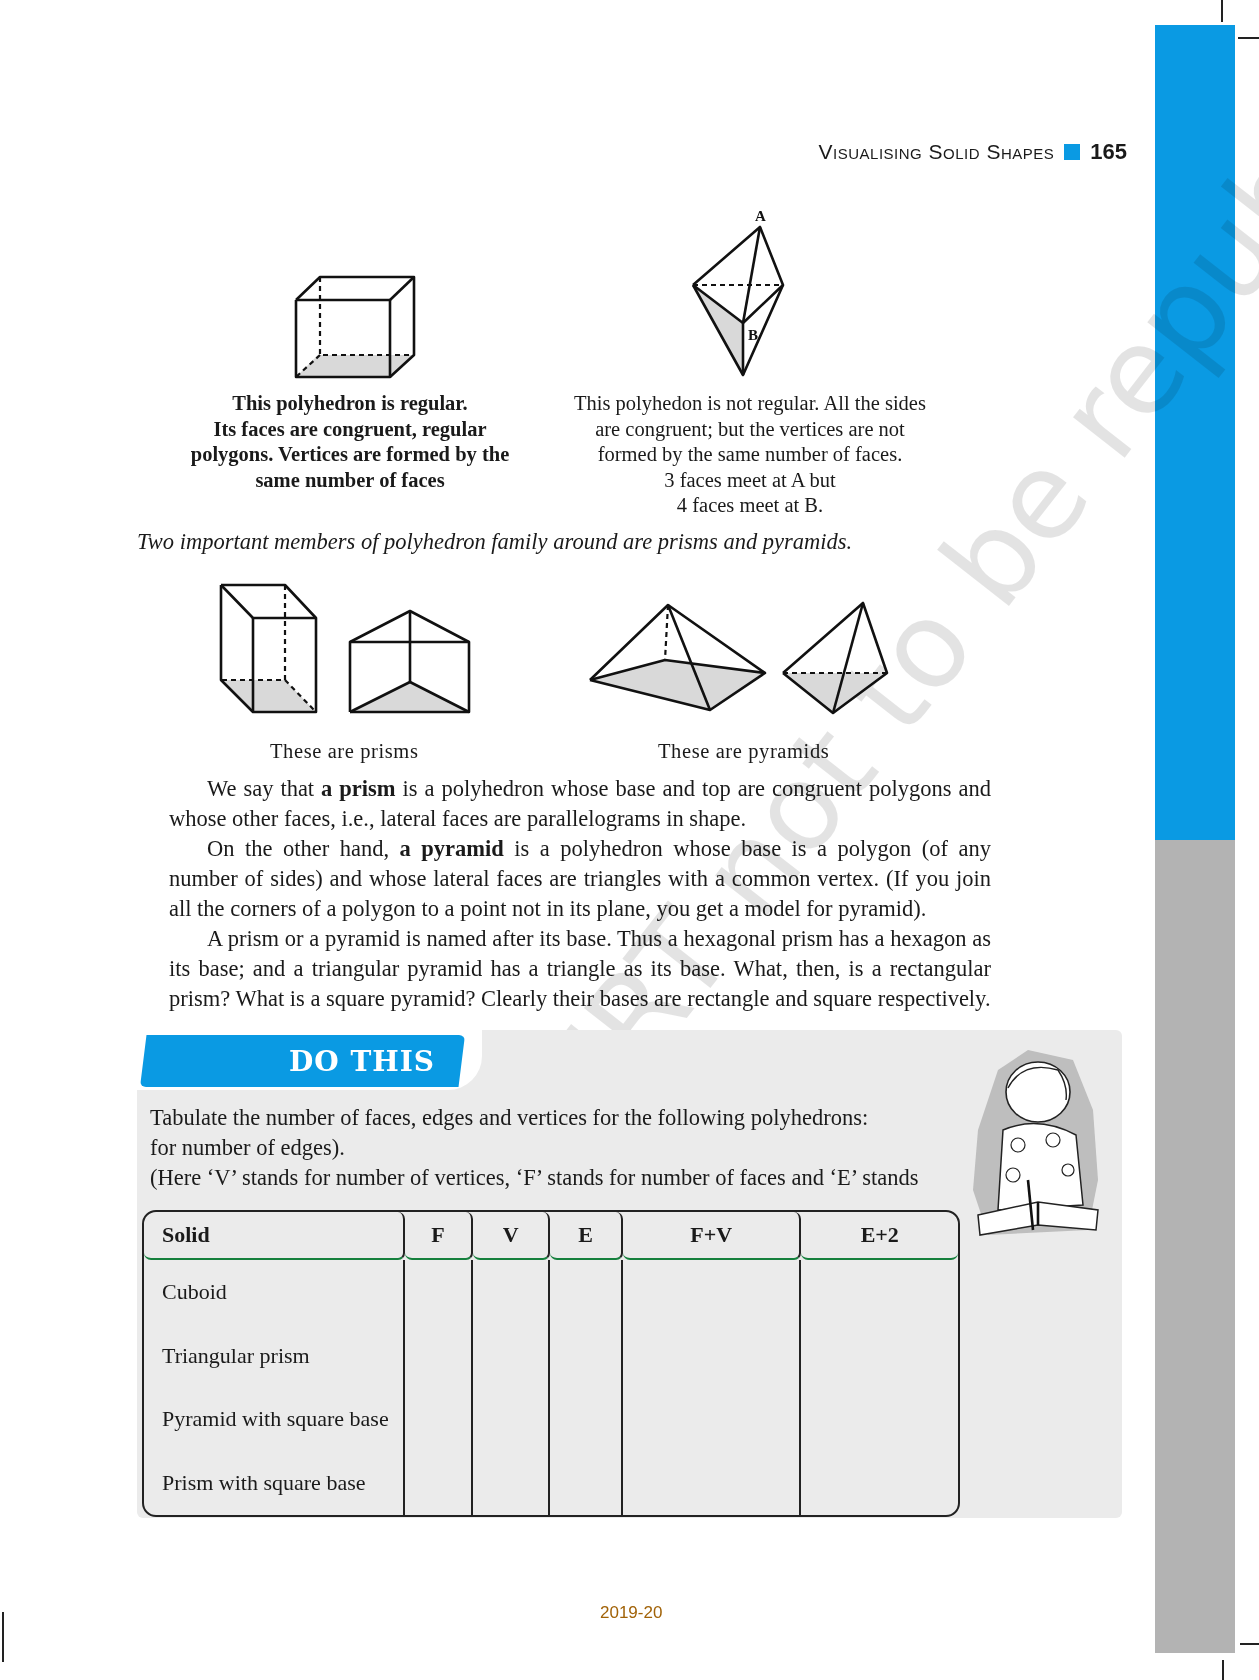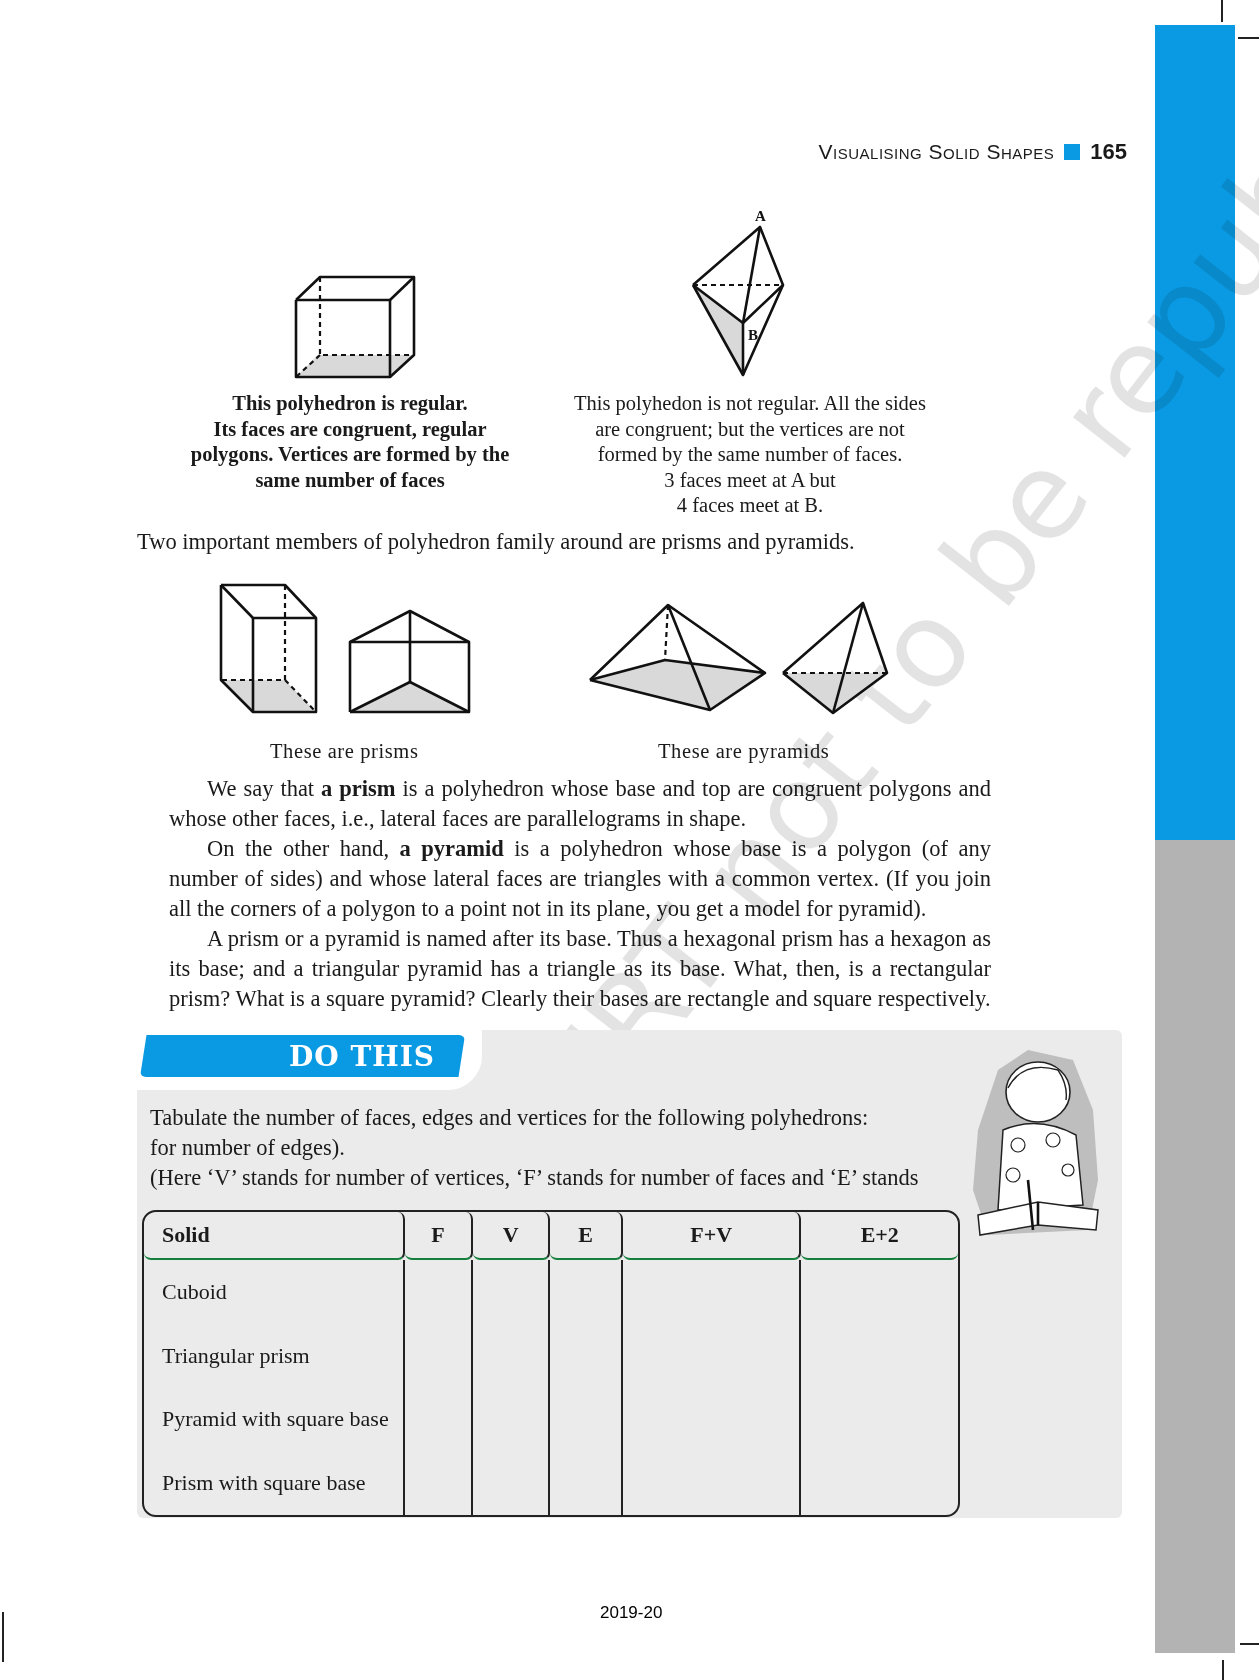--- a/index.html
+++ b/index.html
@@ -9,39 +9,39 @@
   .crop { background:#222; }
   .side-blue { left:1155px; top:25px; width:80px; height:815px; background:#0a9ae3; }
   .side-gray { left:1155px; top:840px; width:80px; height:813px; background:#b3b3b3; }
   .header { right:132px; top:139px; font-family:"Liberation Sans", "DejaVu Sans", sans-serif; font-size:20px; color:#1a1a1a; display:flex; align-items:center; gap:10px; white-space:nowrap; }
   .header .title { font-variant:small-caps; letter-spacing:0.5px; font-size:21px; }
   .header .sq { width:16px; height:16px; background:#0a9ae3; display:inline-block; }
   .header .num { font-weight:bold; font-size:22px; }
   .caption { font-size:20.5px; line-height:25.5px; text-align:center; }
   .body-text { font-size:22.5px; line-height:30px; text-align:justify; }
   .body-text p { margin:0; text-indent:38px; }
-  .body-text p.noindent { text-indent:0; }
+  .body-text p.noindent { text-indent:0;font-style:italic; }
   .fig-label { font-size:20.5px; letter-spacing:0.6px; }
   .dothis-panel { left:137px; top:1030px; width:985px; height:488px; background:#ebebeb; border-radius:6px; }
   .dothis-notch { left:137px; top:1030px; width:345px; height:60px; background:#ffffff; border-bottom-right-radius:34px; }
-  .dothis-tab { left:140px; top:1035px; width:325px; height:42px; background:#0a9ae3;
+  .dothis-tab { left:140px; top:1035px; width:325px; height:52px; background:#0a9ae3;
                 clip-path: polygon(2% 0, 100% 0, 98% 100%, 0 100%); border-radius:6px;
                 display:flex; align-items:center; justify-content:flex-end; padding-right:30px; box-sizing:border-box; }
   .dothis-tab span { color:#fff; font-weight:bold; font-size:28px; letter-spacing:1px; font-family:"DejaVu Serif", serif; }
   .task-text { left:150px; top:1103px; width:800px; font-size:22.5px; line-height:30px; }
   table.solids { position:absolute; left:142px; top:1210px; width:818px; height:307px; border-collapse:separate; border-spacing:0;
                  border:2px solid #222; border-radius:14px; font-size:22px; }
   table.solids th { font-weight:bold; height:44px; border-bottom:2px solid #15803d; border-right:2px solid #222; text-align:center;border-radius:7px; }
   table.solids th:first-child { text-align:left; padding-left:18px; width:240px; }
   table.solids th:last-child, table.solids td:last-child { border-right:none; }
   table.solids td { border-right:2px solid #222; vertical-align:middle; }
   table.solids td:first-child { padding-left:18px; }
   .watermark { left:300px; top:560px; font-family:"DejaVu Sans", sans-serif; font-size:120px; color:rgba(0,0,0,0.11);
                transform:rotate(-52deg); transform-origin:left top; white-space:nowrap; line-height:120px; pointer-events:none; }
-  .footer { left:600px; top:1603px; font-family:"Liberation Sans", "DejaVu Sans", sans-serif; font-size:17px; color:#000000; }
+  .footer { left:600px; top:1603px; font-family:"Liberation Sans", "DejaVu Sans", sans-serif; font-size:17px; color:#a16207; }
   svg line, svg polyline, svg polygon { stroke:#111; stroke-width:2.6; fill:none; stroke-linejoin:round; }
   svg .dash { stroke-dasharray:5 4; stroke-width:2.2; }
   svg .shade { fill:#d9d9d9; stroke:none; }
 </style>
 </head>
 <body>
 
 <div class="abs crop" style="left:1221px;top:0;width:1.5px;height:22px;"></div>
 <div class="abs crop" style="left:1238px;top:37px;width:21px;height:1.5px;"></div>
 <div class="abs crop" style="left:1222px;top:1660px;width:1.5px;height:20px;"></div>

